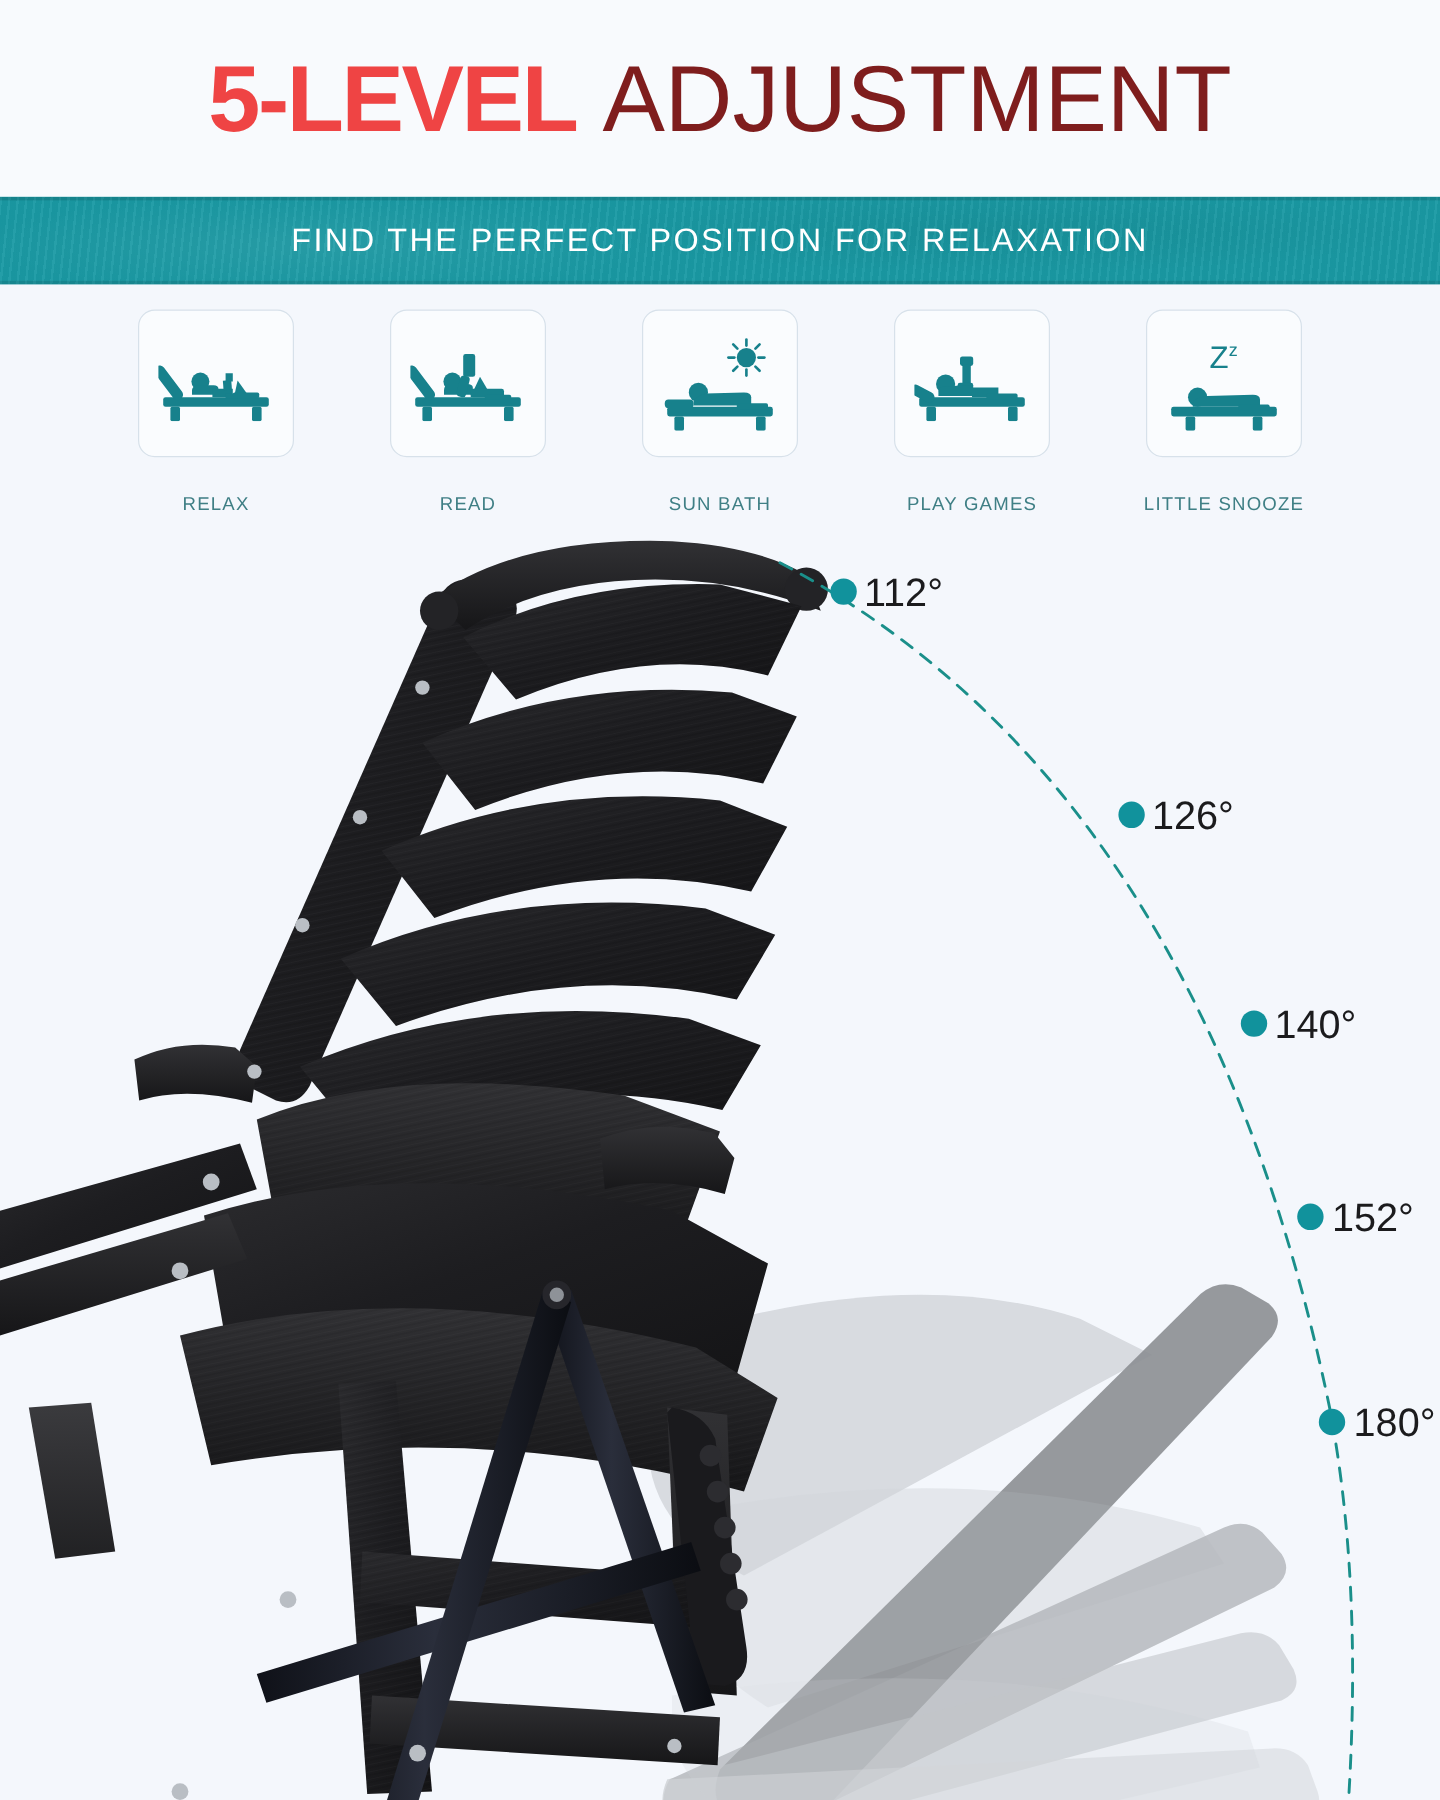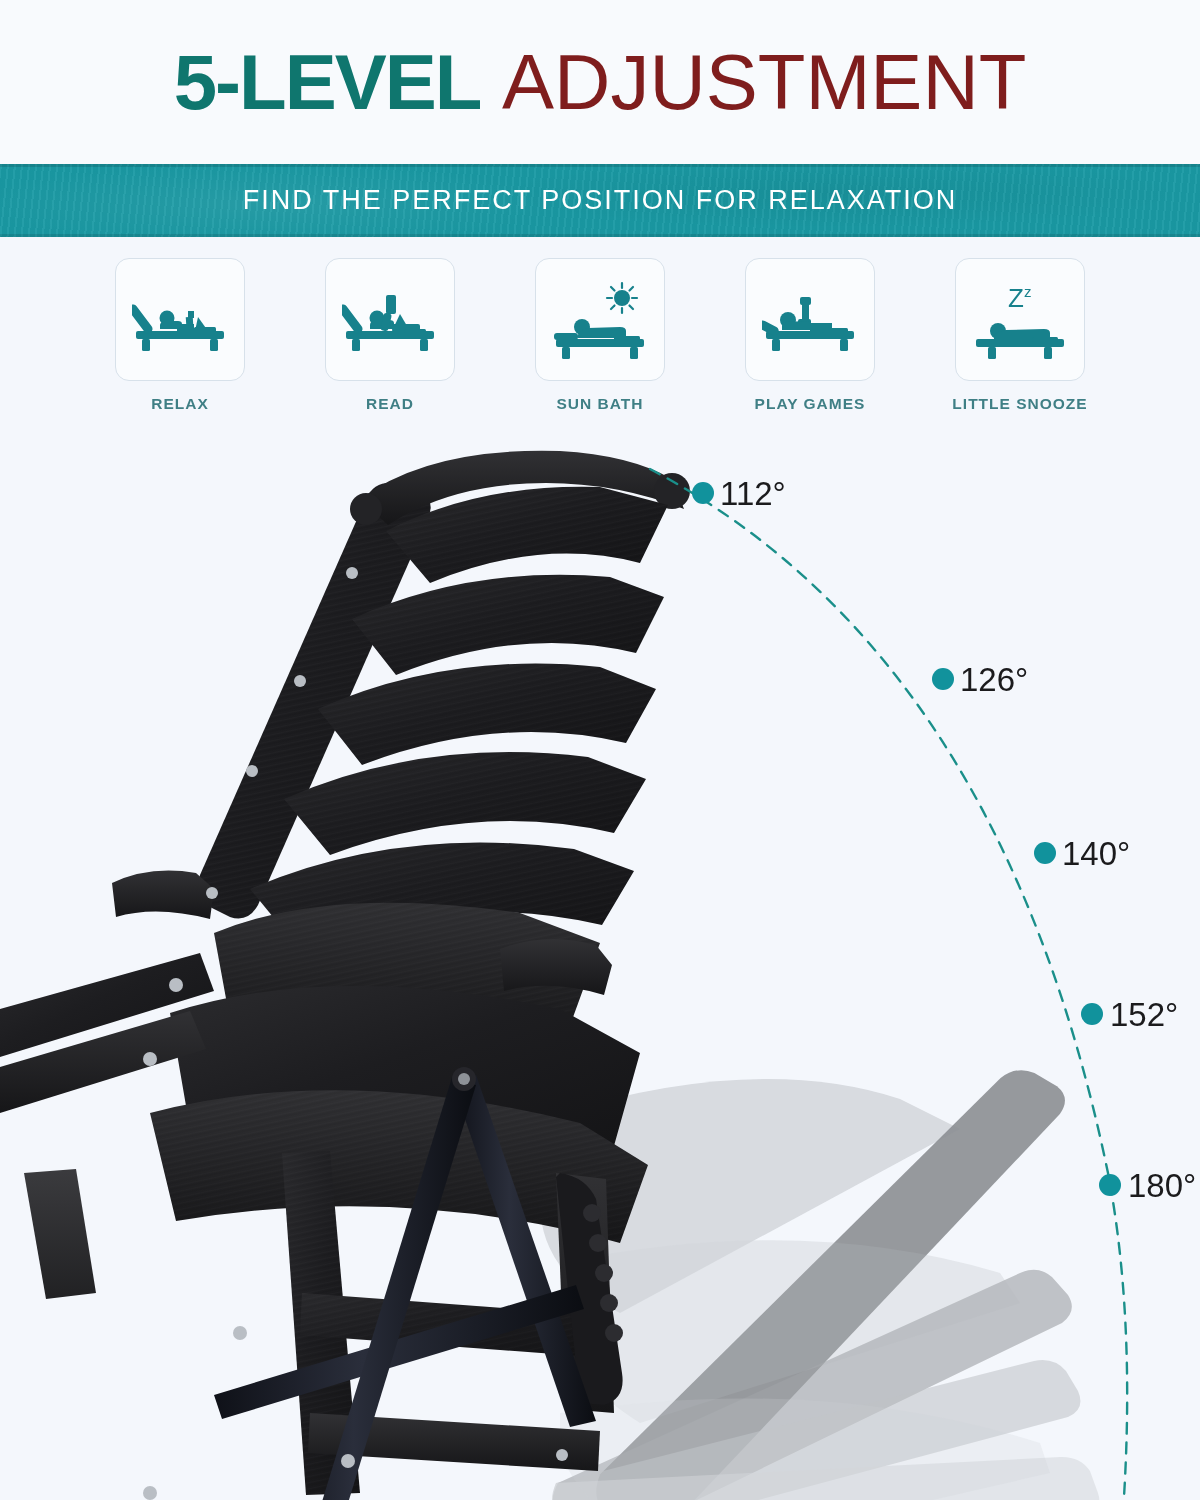--- a/index.html
+++ b/index.html
@@ -16,21 +16,21 @@
   .header{
     position:absolute;left:0;top:0;width:1200px;height:164px;
     background:#f8fafd;
     display:flex;align-items:center;justify-content:center;
   }
   .title{
     font-size:78px;line-height:78px;letter-spacing:-1px;white-space:nowrap;
     text-align:center;
   }
   .title .accent{
-    color:#0f766e;font-weight:bold;letter-spacing:-2px;text-align:center;
+    color:#ef4444;font-weight:bold;letter-spacing:-2px;text-align:center;
   }
   .title .rest{
     color:#7f1d1d;font-weight:400;letter-spacing:0px;
   }
 
   
   .band{
     position:absolute;left:0;top:164px;width:1200px;height:73px;
     background:#1a9aa4;
     display:flex;align-items:center;justify-content:center;
@@ -64,22 +64,22 @@
   }
   .icon-cell{width:130px;display:flex;flex-direction:column;align-items:center;}
   .icon-card{
     width:130px;height:123px;box-sizing:border-box;
     border:1.4px solid #d7e1ea;border-radius:14px;
     background:#fafcfe;
     display:flex;align-items:center;justify-content:center;
   }
   .icon-card svg{display:block;}
   .icon-label{
-    margin-top:14px;font-size:15.5px;letter-spacing:1.0px;color:#3f7f85;
-    white-space:nowrap;text-align:center;font-weight:700;
+    margin-top:31px;font-size:15.5px;letter-spacing:1.0px;color:#3f7f85;
+    white-space:nowrap;text-align:center;font-weight:400;
   }
 
   
   .stage{
     position:absolute;left:0;top:413px;width:1200px;height:1087px;
     overflow:hidden;
   }
   .stage svg{position:absolute;left:0;top:0;}
 
   .deg-label{

